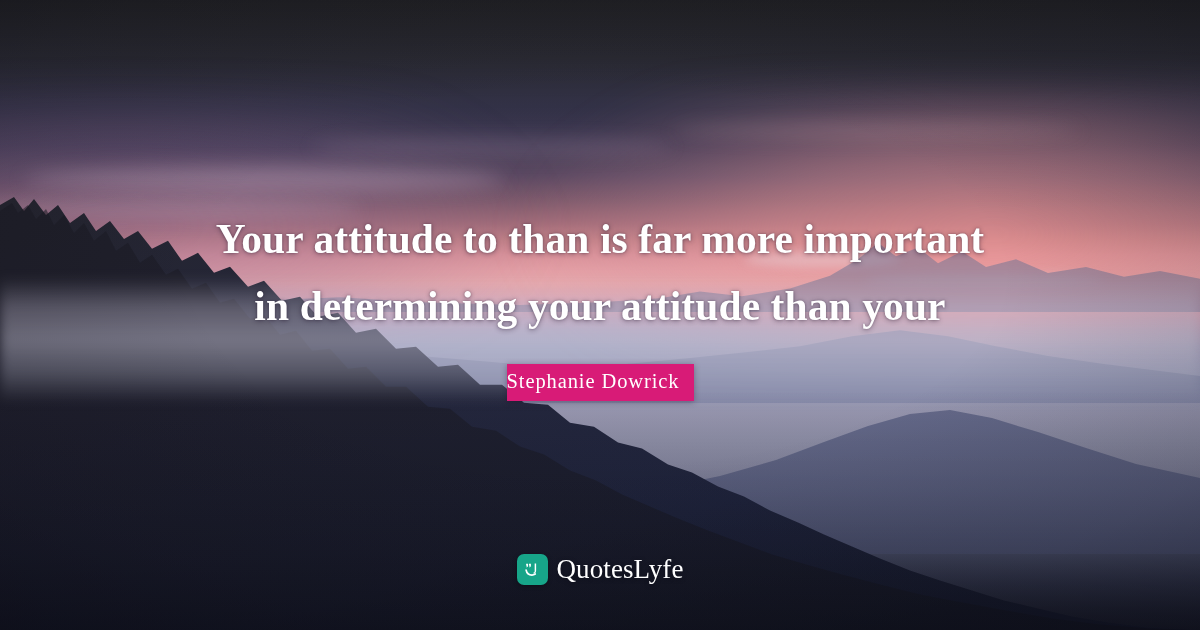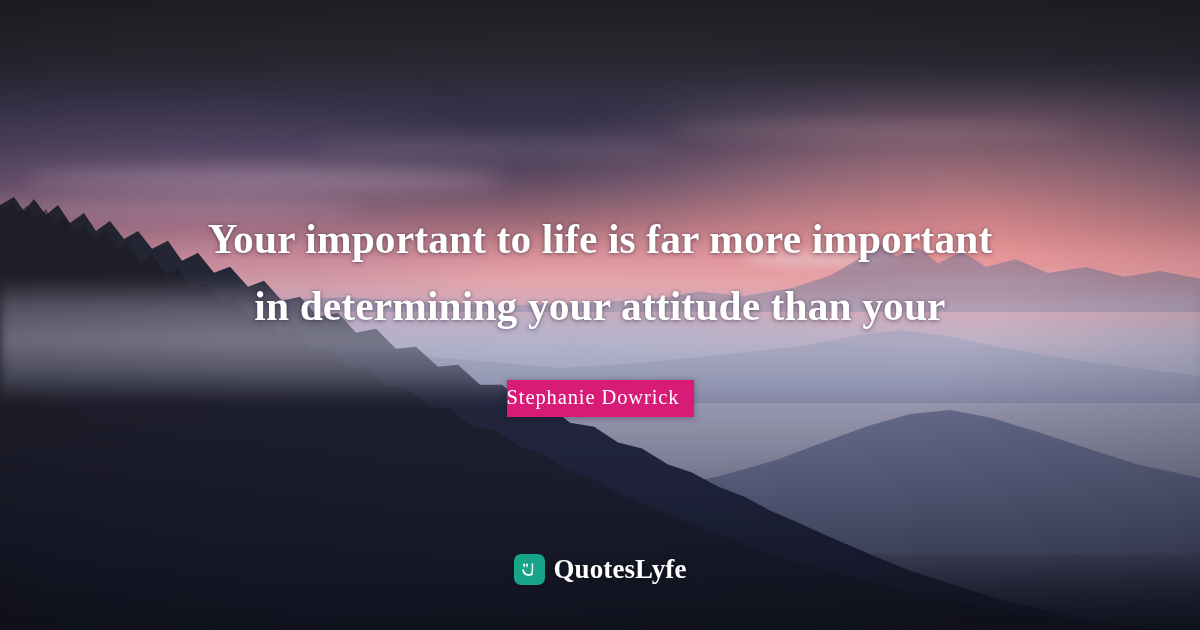--- a/index.html
+++ b/index.html
@@ -150,21 +150,21 @@
     font-weight:700;
     font-size:41.5px;
     line-height:67px;
     letter-spacing:0.1px;
     text-shadow:0 1px 5px rgba(28,18,40,0.45),
                 0 0 2px rgba(40,26,52,0.35);
   }
   #quote-text .ln { display:block; white-space:nowrap; }
 
   #author-badge {
-    margin-top:40px;
+    margin-top:24px;
     display:inline-block;
     padding:6px 14px 7px 0;
     background:#d81b77;
     color:#ffffff;
     font-family:"Liberation Serif", serif;
     font-weight:400;
     font-size:20.5px;
     line-height:1.15;
     letter-spacing:0.9px;
     box-shadow:0 1px 6px rgba(20,10,30,0.34);
@@ -183,21 +183,21 @@
     width:31px; height:31px;
     border-radius:7px;
     background:#17a589;
     display:flex; align-items:center; justify-content:center;
     box-shadow:0 1px 4px rgba(0,0,0,0.35);
     flex:none;
   }
   .logo-word {
     color:#ffffff;
     font-family:"Liberation Serif", serif;
-    font-weight:700;
+    font-weight:400;
     font-size:27px;
     letter-spacing:0.1px;
     text-shadow:0 1px 4px rgba(10,10,20,0.50);
   }
 </style>
 </head>
 <body>
 
 <div id="quote-card">
 
@@ -264,21 +264,21 @@
          L772,416 L806,426 L842,436 L880,446 L920,456 L962,464 L1006,472
          L1052,480 L1100,486 L1150,490 L1200,492 Z"></path>
   </svg>
 
   <div class="haze"></div>
   <div class="vignette"></div>
 
   <div class="content">
 
     <div id="quote-text">
-      <span class="ln">Your important to life is far more important</span>
+      <span class="ln">Your attitude to than is far more important</span>
       <span class="ln">in determining your attitude than your</span>
     </div>
 
     <div id="author-badge">Stephanie Dowrick</div>
 
   </div>
 
   <div id="brand-logo">
     <span class="logo-mark">
       <svg width="22" height="22" viewBox="0 0 24 24" aria-hidden="true">

